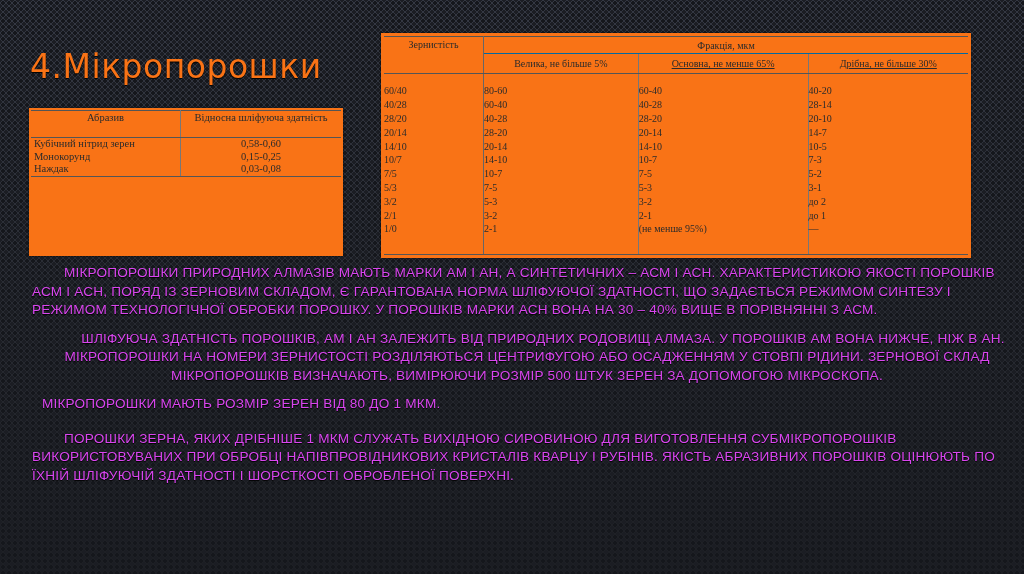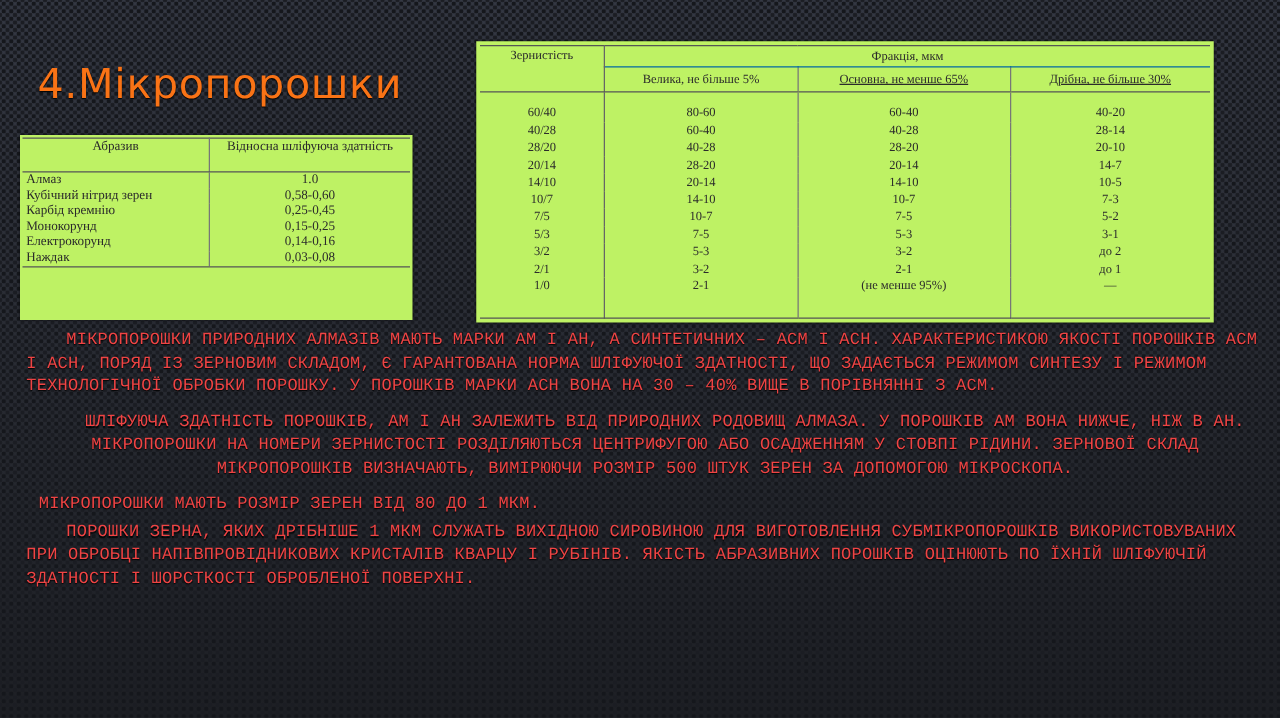--- a/index.html
+++ b/index.html
@@ -30,31 +30,31 @@
       font-weight: normal;
       letter-spacing: 0.5px;
       color: #f97316;
       text-shadow: 0 1px 1px #000;
       margin: 0;
       line-height: 1;
     }
     
     .tbl-wrap {
       position: absolute;
-      background: #bef264;
+      background: #f97316;
       box-shadow: 0 0 2px rgba(0,0,0,0.6);
     }
     table {
       border-collapse: collapse;
       font-family: "Liberation Serif", serif;
       color: #2b2b2b;
     }
     
     #abrasive-wrap {
-      left: 16px;
+      left: 29px;
       top: 108px;
       width: 314px;
       height: 148px;
     }
     #abrasive-table {
       width: 310px;
       margin: 2px;
       font-size: 10.5px;
     }
     #abrasive-table th {
@@ -117,95 +117,83 @@
     }
     #fraction-table .h-sub {
       border-bottom: 1.5px solid #555;
       height: 16px;
     }
     #fraction-table .h-sub + .h-sub {
       border-left: 1.5px solid #777;
       text-decoration: underline;
     }
     #fraction-table td {
-      text-align: center;
+      text-align: left;
       line-height: 11.3px;
       padding: 0;
     }
     #fraction-table td.c-grain {
       border-right: 1.5px solid #666;
     }
     #fraction-table td.c-mid {
       border-left: 1.5px solid #777;
       border-right: 1.5px solid #777;
     }
     #fraction-table tr.spacer td {
       height: 10px;
     }
     #fraction-table tr.tail td {
       height: 18px;
       border-bottom: 1.5px solid #555;
     }
     
     .body-text {
       position: absolute;
-      left: 21px;
+      left: 32px;
       top: 264px;
       width: 990px;
-      font-family: Liberation Mono, monospace;
-      color: #ef4444;
+      font-family: Liberation Sans, sans-serif;
+      color: #d946ef;
       text-shadow: 0 1px 1px #000;
     }
     .para {
       margin: 0;
       font-size: 13.6px;
       line-height: 18.5px;
       text-transform: uppercase;
       letter-spacing: 0.2px;
     }
     .para.indent {
       text-indent: 32px;
     }
     #para-1 { margin-bottom: 10px; }
     #para-2 { margin-bottom: 10px; text-align: center; }
-    #para-3 { margin-bottom: 4px; text-indent: 10px; }
+    #para-3 { margin-bottom: 16px; text-indent: 10px; }
   </style>
 </head>
 <body>
 
 <h1 class="slide-title">4.Мікропорошки</h1>
 
 <div class="tbl-wrap" id="abrasive-wrap">
   <table id="abrasive-table">
     <thead>
       <tr>
         <th>Абразив</th>
         <th>Відносна шліфуюча здатність</th>
       </tr>
     </thead>
     <tbody>
       <tr>
-        <td>Алмаз</td>
-        <td class="num">1.0</td>
-      </tr>
-      <tr>
         <td>Кубічний нітрид зерен</td>
         <td class="num">0,58-0,60</td>
       </tr>
       <tr>
-        <td>Карбід кремнію</td>
-        <td class="num">0,25-0,45</td>
-      </tr>
-      <tr>
         <td>Монокорунд</td>
         <td class="num">0,15-0,25</td>
-      </tr>
-      <tr>
-        <td>Електрокорунд</td>
-        <td class="num">0,14-0,16</td>
       </tr>
       <tr>
         <td>Наждак</td>
         <td class="num">0,03-0,08</td>
       </tr>
     </tbody>
   </table>
 </div>
 
 <div class="tbl-wrap" id="fraction-wrap">

